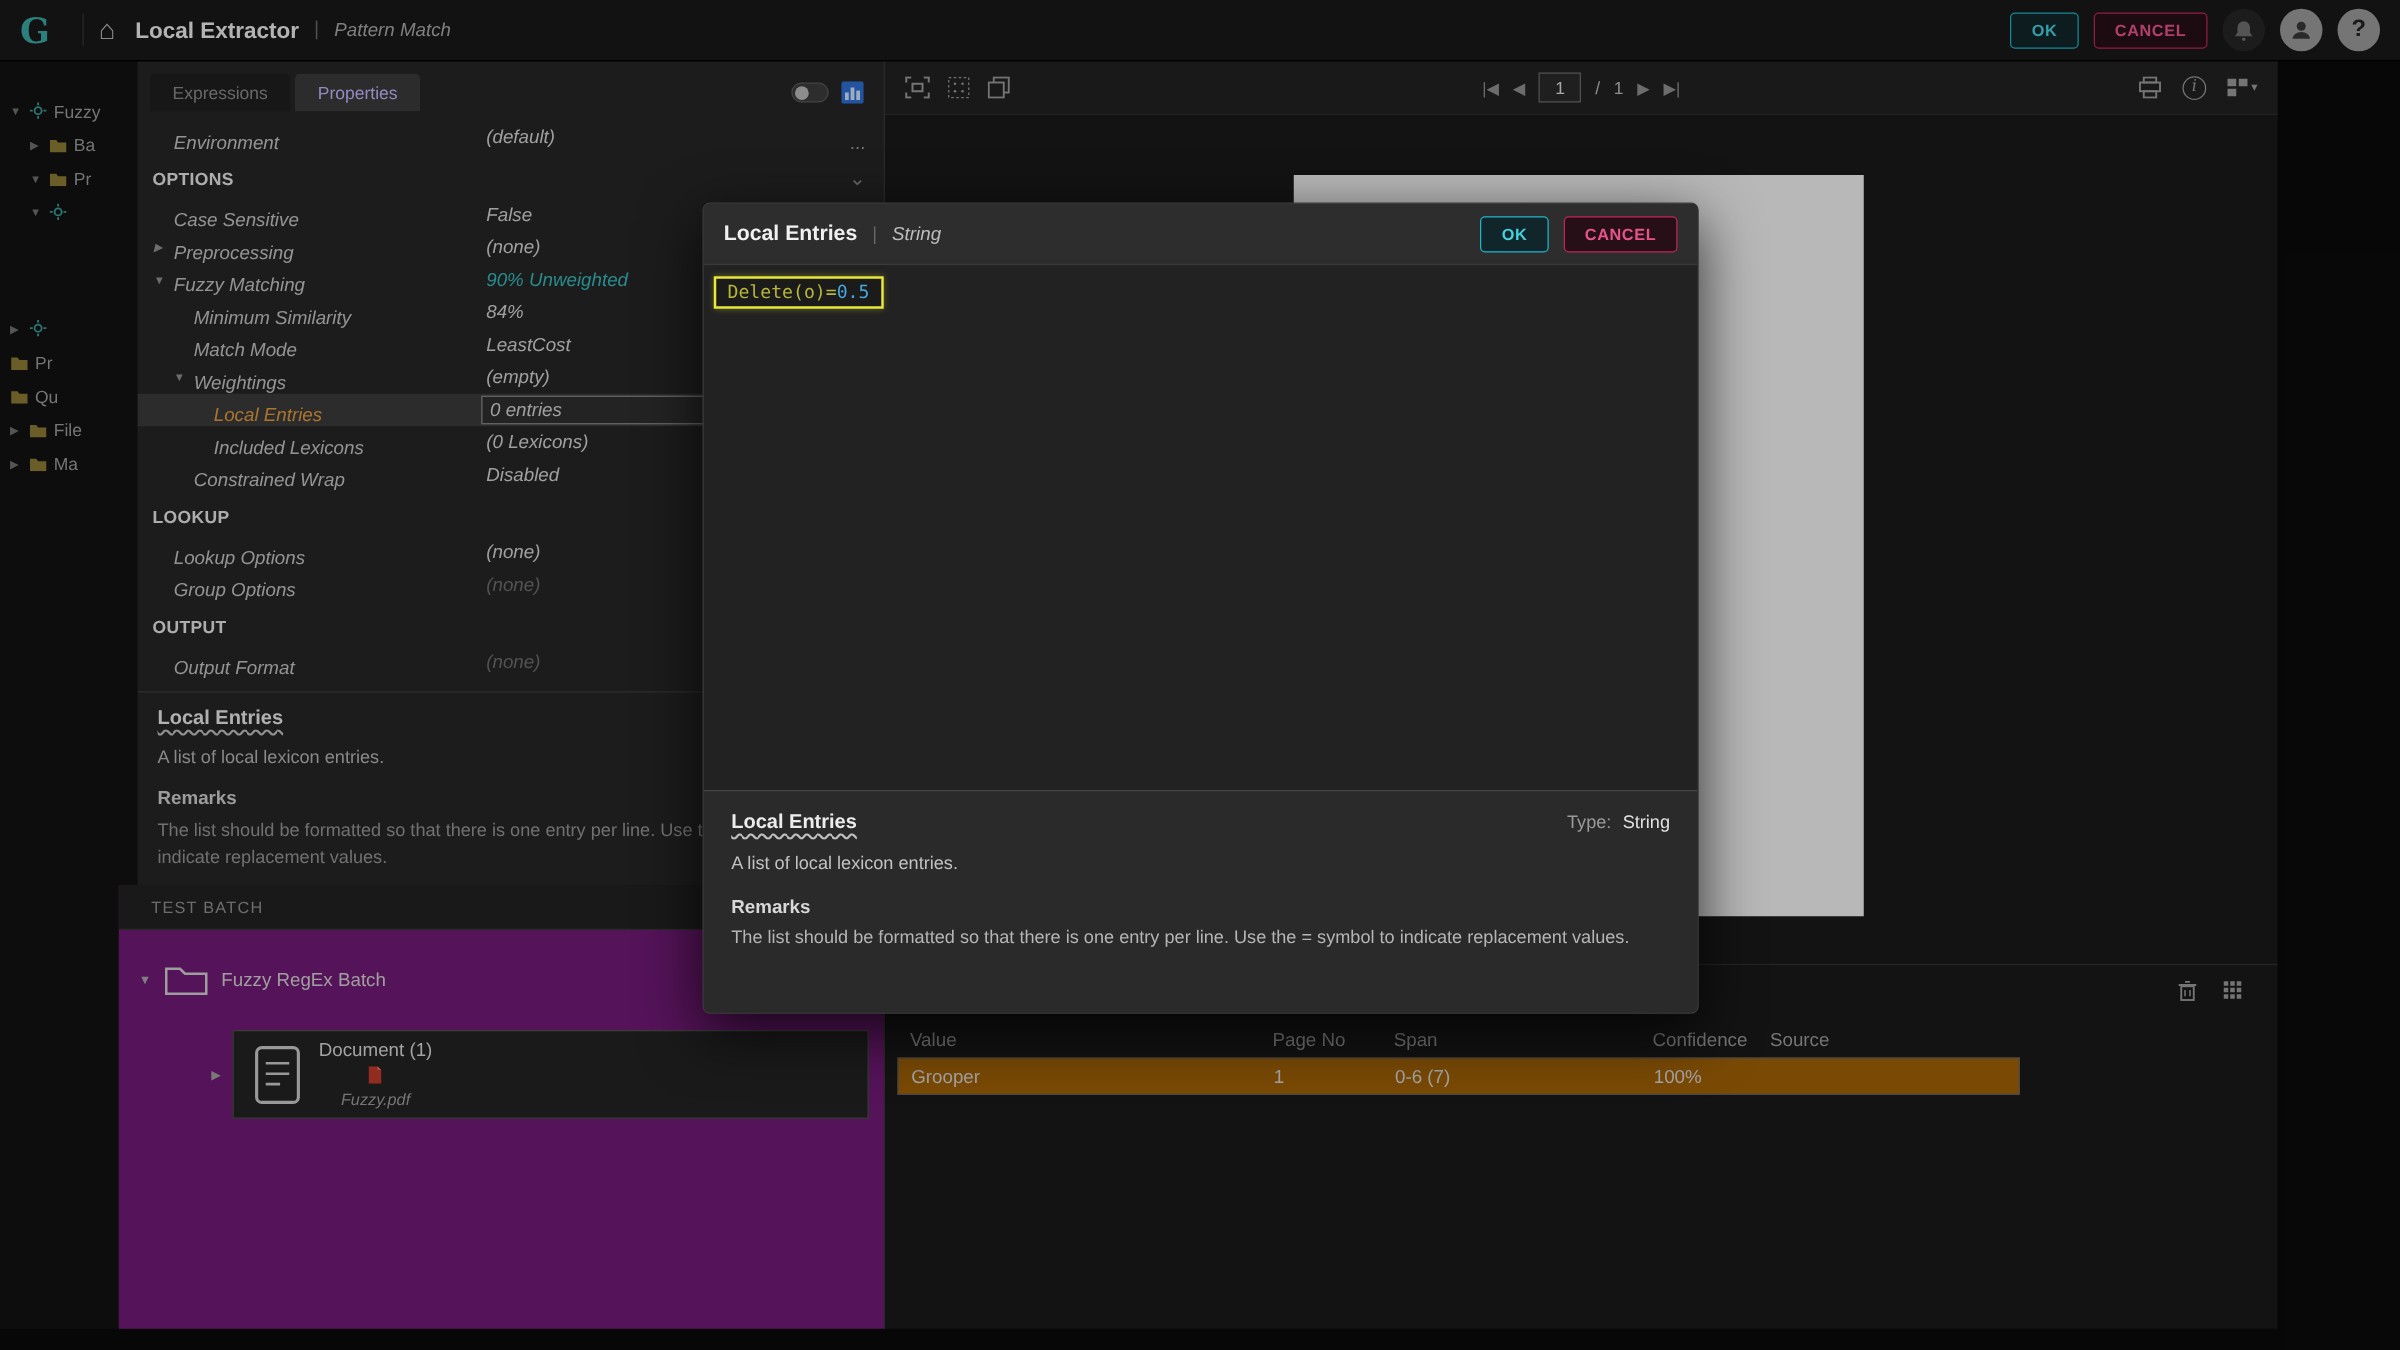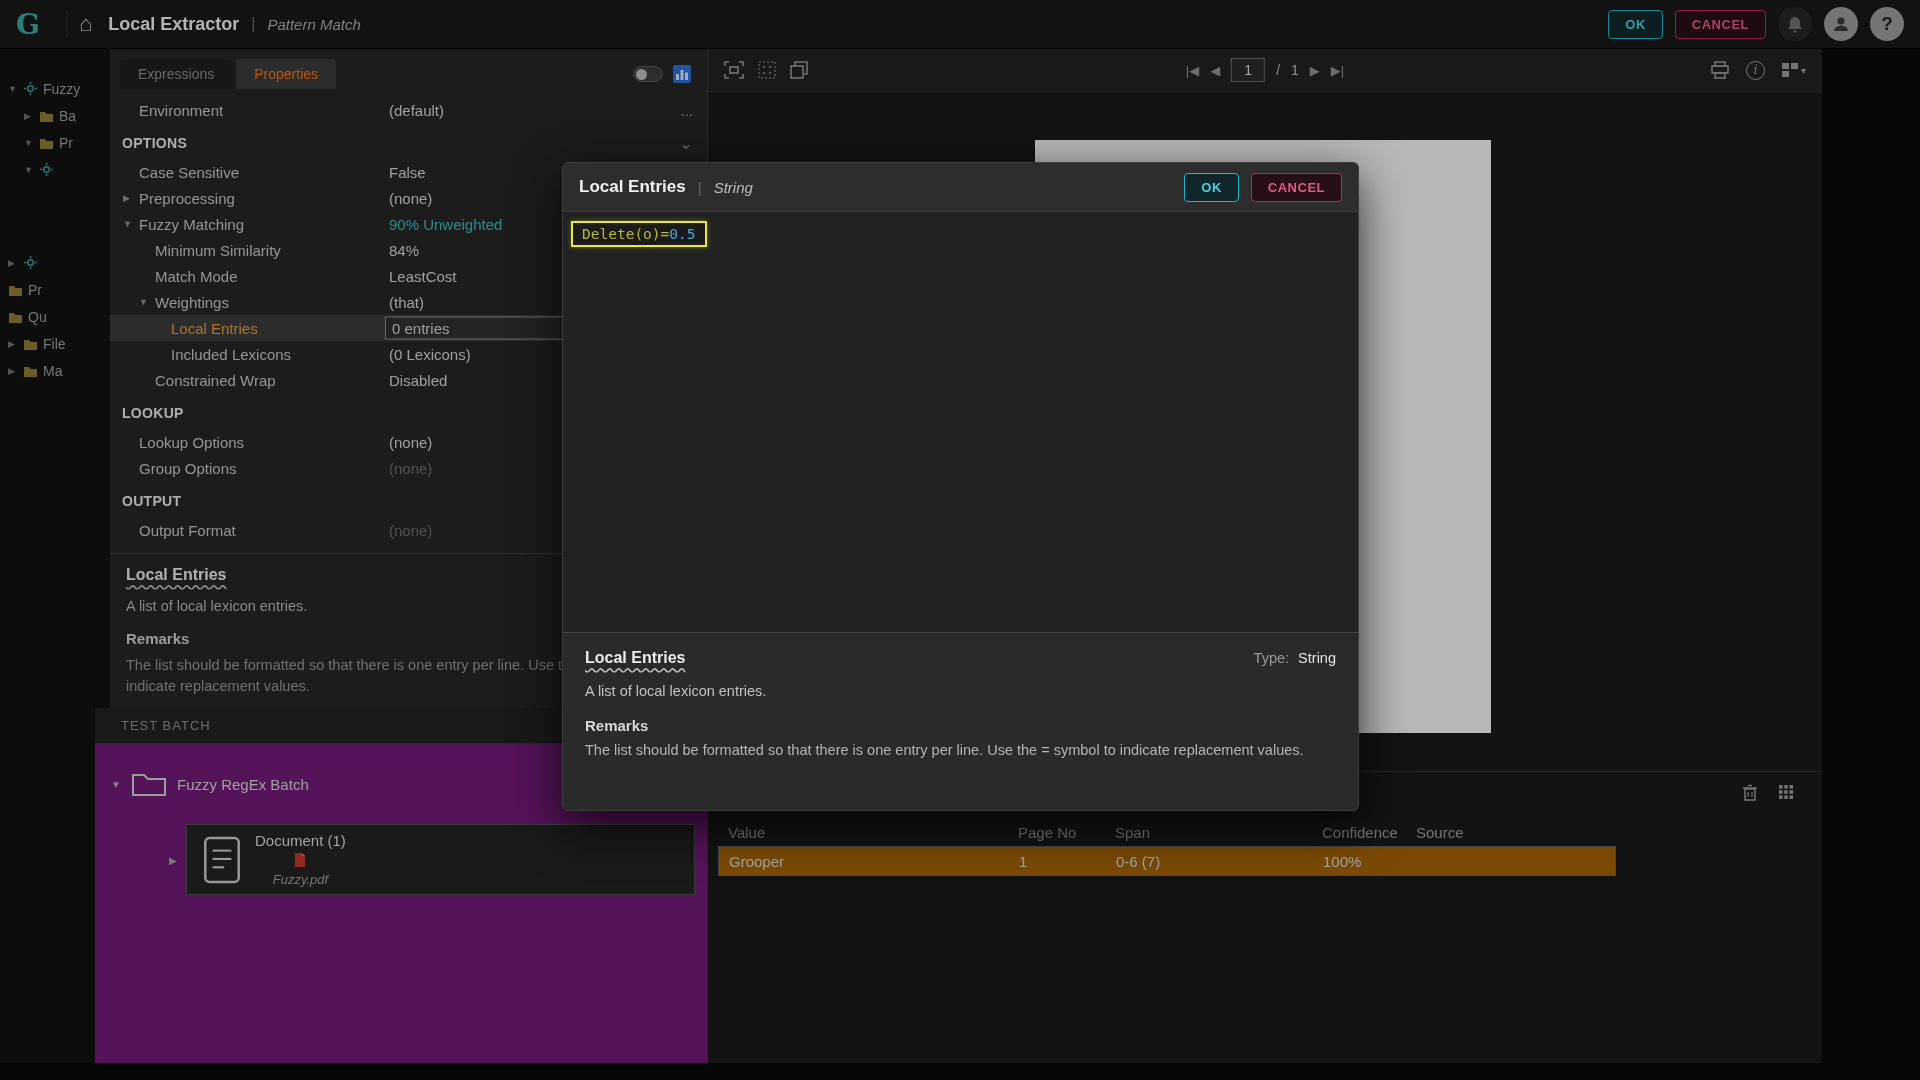--- a/index.html
+++ b/index.html
@@ -50,27 +50,27 @@
   .texp { font-size:9px; color:#707070; width:10px; }
   .tree-gap { height:66px; }
 
   
   .props {
     position:absolute; left:110px; top:49px; width:598px; height:659px;
     background:#262626; border-right:1px solid #383838; z-index:2; overflow:hidden;
   }
   .tabs { display:flex; align-items:center; padding:10px 10px 0 10px; gap:4px; }
   .tab { padding:7px 18px; font-size:14px; color:#8a8a8a; background:#1f1f1f; border-radius:4px 4px 0 0; }
-  .tab.active { background:#3a3a3a; color:#f97316; }
+  .tab.active { background:#3a3a3a; color:#c4b5fd; }
   .tabbar-right { margin-left:auto; display:flex; align-items:center; gap:10px; padding-right:6px; }
   .toggle { width:30px; height:16px; border-radius:8px; background:#3c3c3c; border:1px solid #5a5a5a; position:relative; }
   .toggle .knob { position:absolute; left:2px; top:1.5px; width:11px; height:11px; border-radius:50%; background:#b8b8b8; }
 
   .pgrid { padding-top:8px; }
-  .prow { position:relative; height:26px; display:flex; align-items:center; color:#c2c2c2; }
+  .prow { position:relative; height:26px; display:flex; align-items:flex-end; color:#c2c2c2;font-style:italic; }
   .plabel { font-size:15px; }
   .lv0 { padding-left:29px; } .lv1 { padding-left:45px; } .lv2 { padding-left:61px; }
   .exp { position:absolute; top:50%; transform:translateY(-50%); font-size:9px; color:#909090; }
   .exp.l0 { left:13px; } .exp.l1 { left:29px; }
   .pvalue { position:absolute; left:279px; top:50%; transform:translateY(-50%); color:#d2d2d2; font-size:15px; }
   .pvalue.accent { color:#35b8ba; }
   .pvalue.dim { color:#6c6c6c; }
   .ptrail { position:absolute; right:14px; color:#9a9a9a; }
   .prow.selected { background:#3a3a3a; }
   .prow.selected .plabel { color:#e09a3e; }
@@ -313,21 +313,21 @@
       <span class="plabel lv1">Minimum Similarity</span>
       <span class="pvalue">84%</span>
     </div>
     <div class="prow">
       <span class="plabel lv1">Match Mode</span>
       <span class="pvalue">LeastCost</span>
     </div>
     <div class="prow">
       <span class="exp l1">▼</span>
       <span class="plabel lv1">Weightings</span>
-      <span class="pvalue">(that)</span>
+      <span class="pvalue">(empty)</span>
     </div>
     <div class="prow selected">
       <span class="plabel lv2">Local Entries</span>
       <span class="pvalue">0 entries</span>
     </div>
     <div class="prow">
       <span class="plabel lv2">Included Lexicons</span>
       <span class="pvalue">(0 Lexicons)</span>
     </div>
     <div class="prow">

